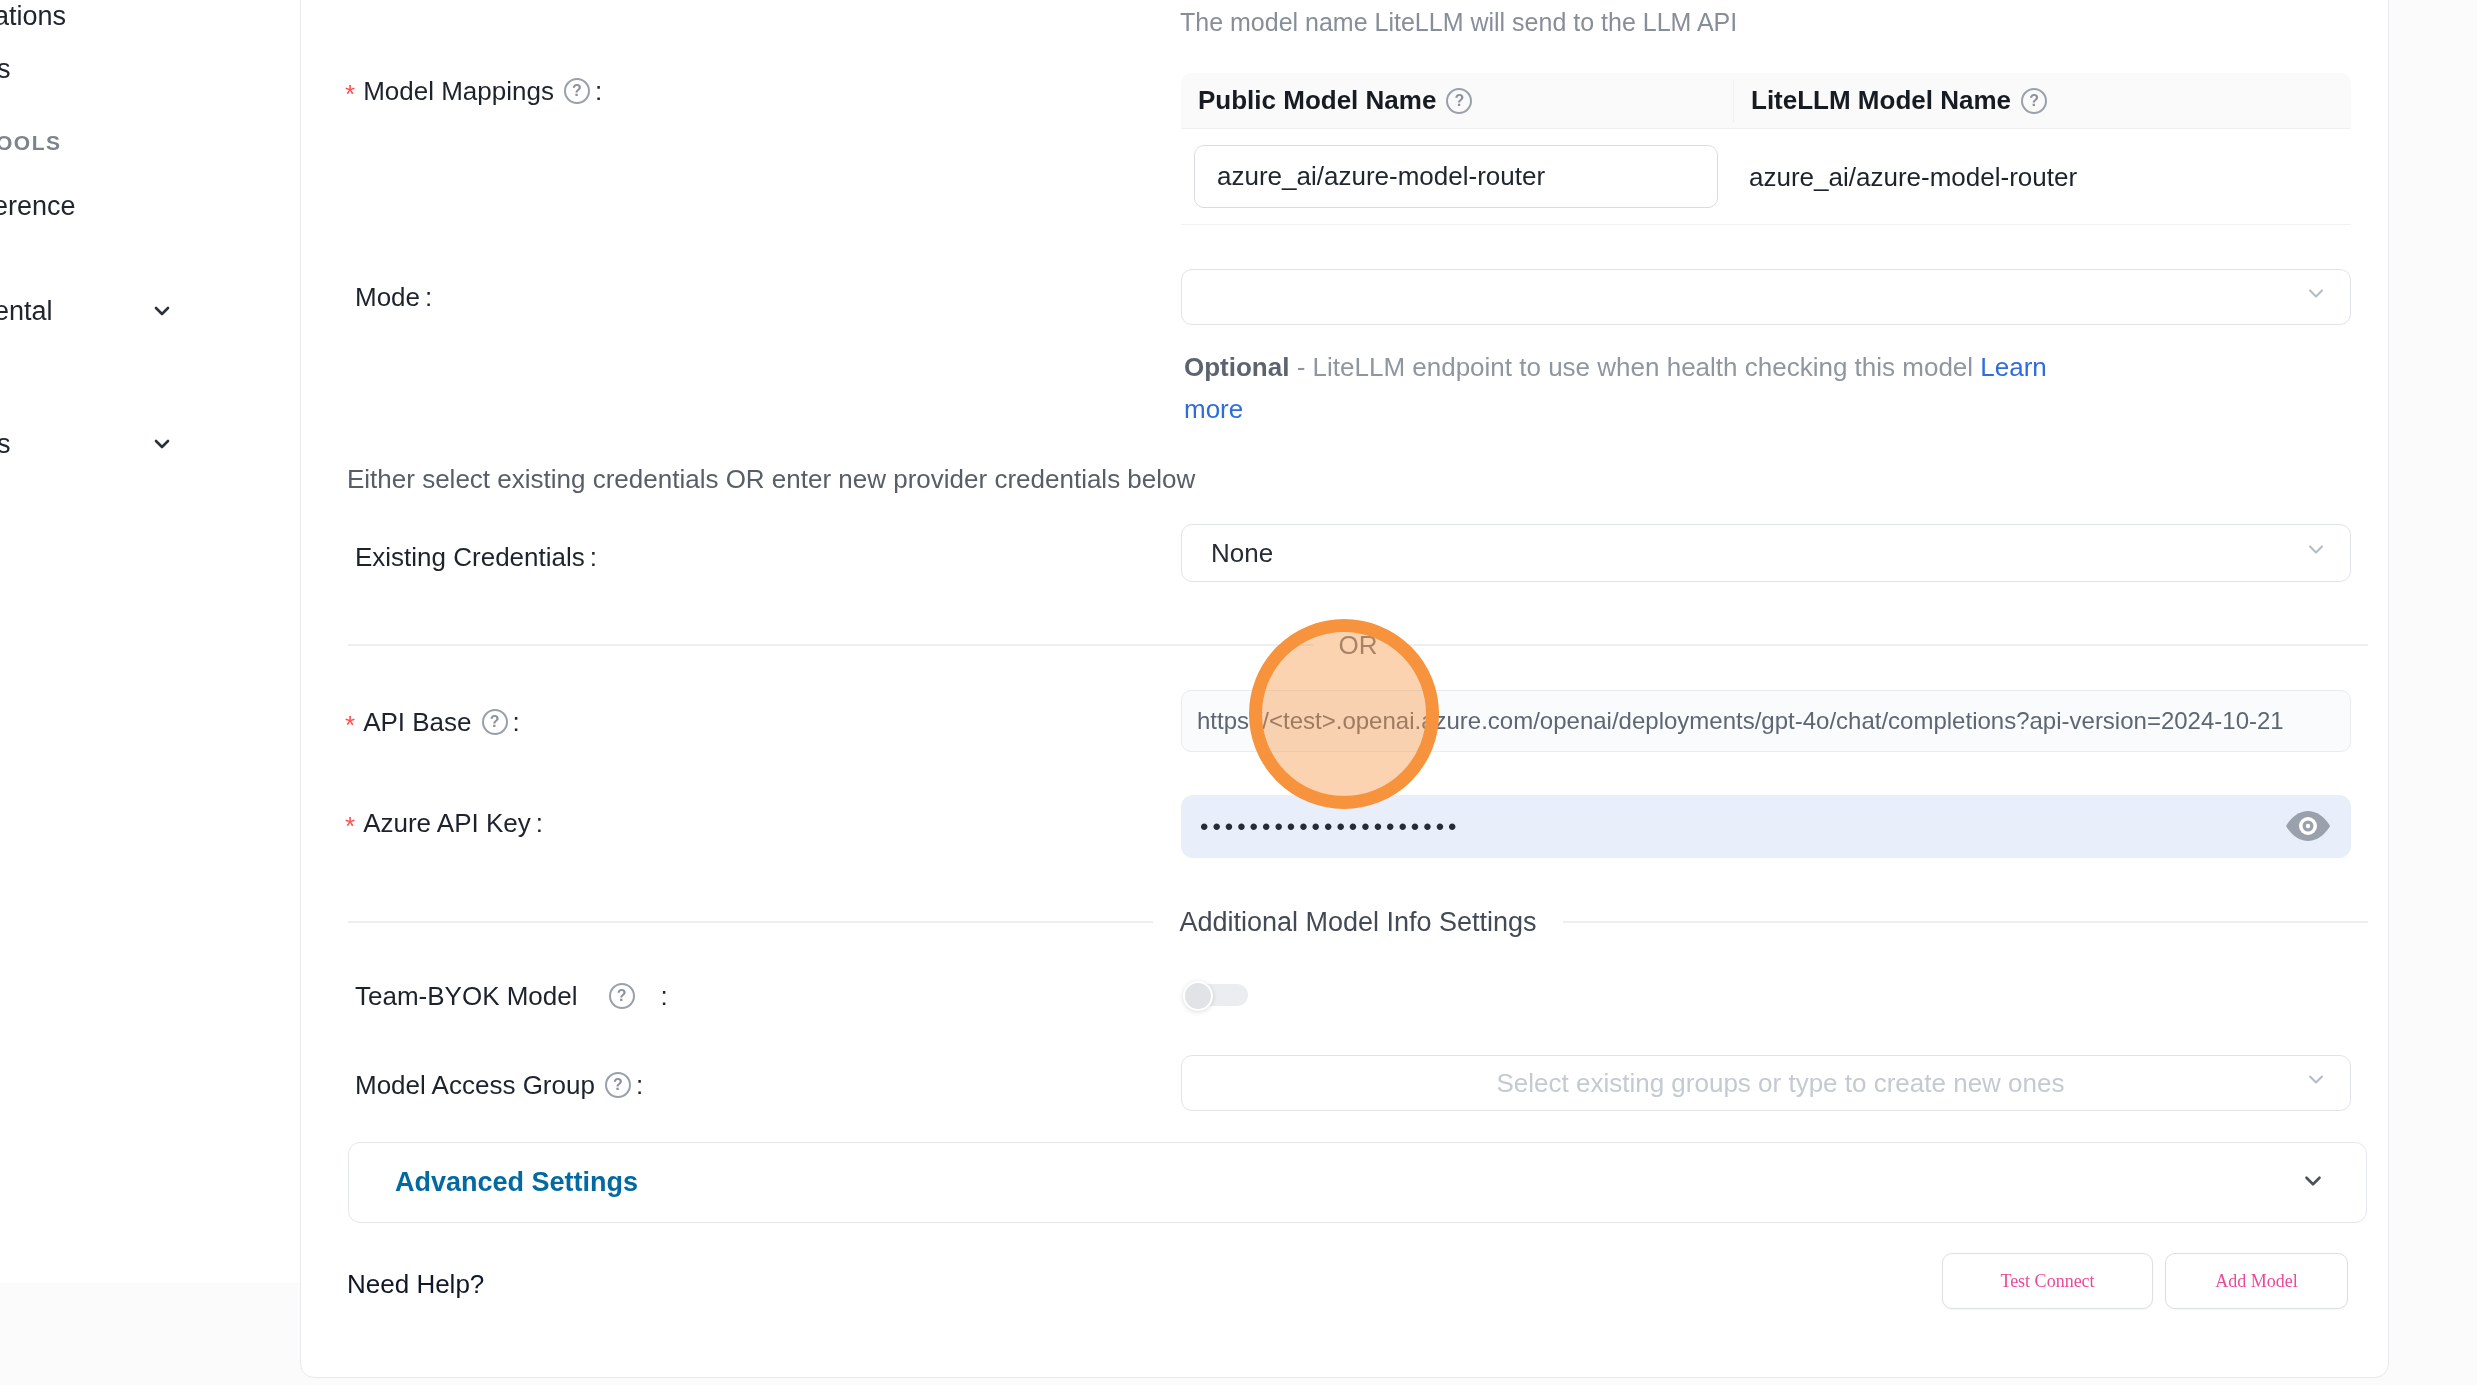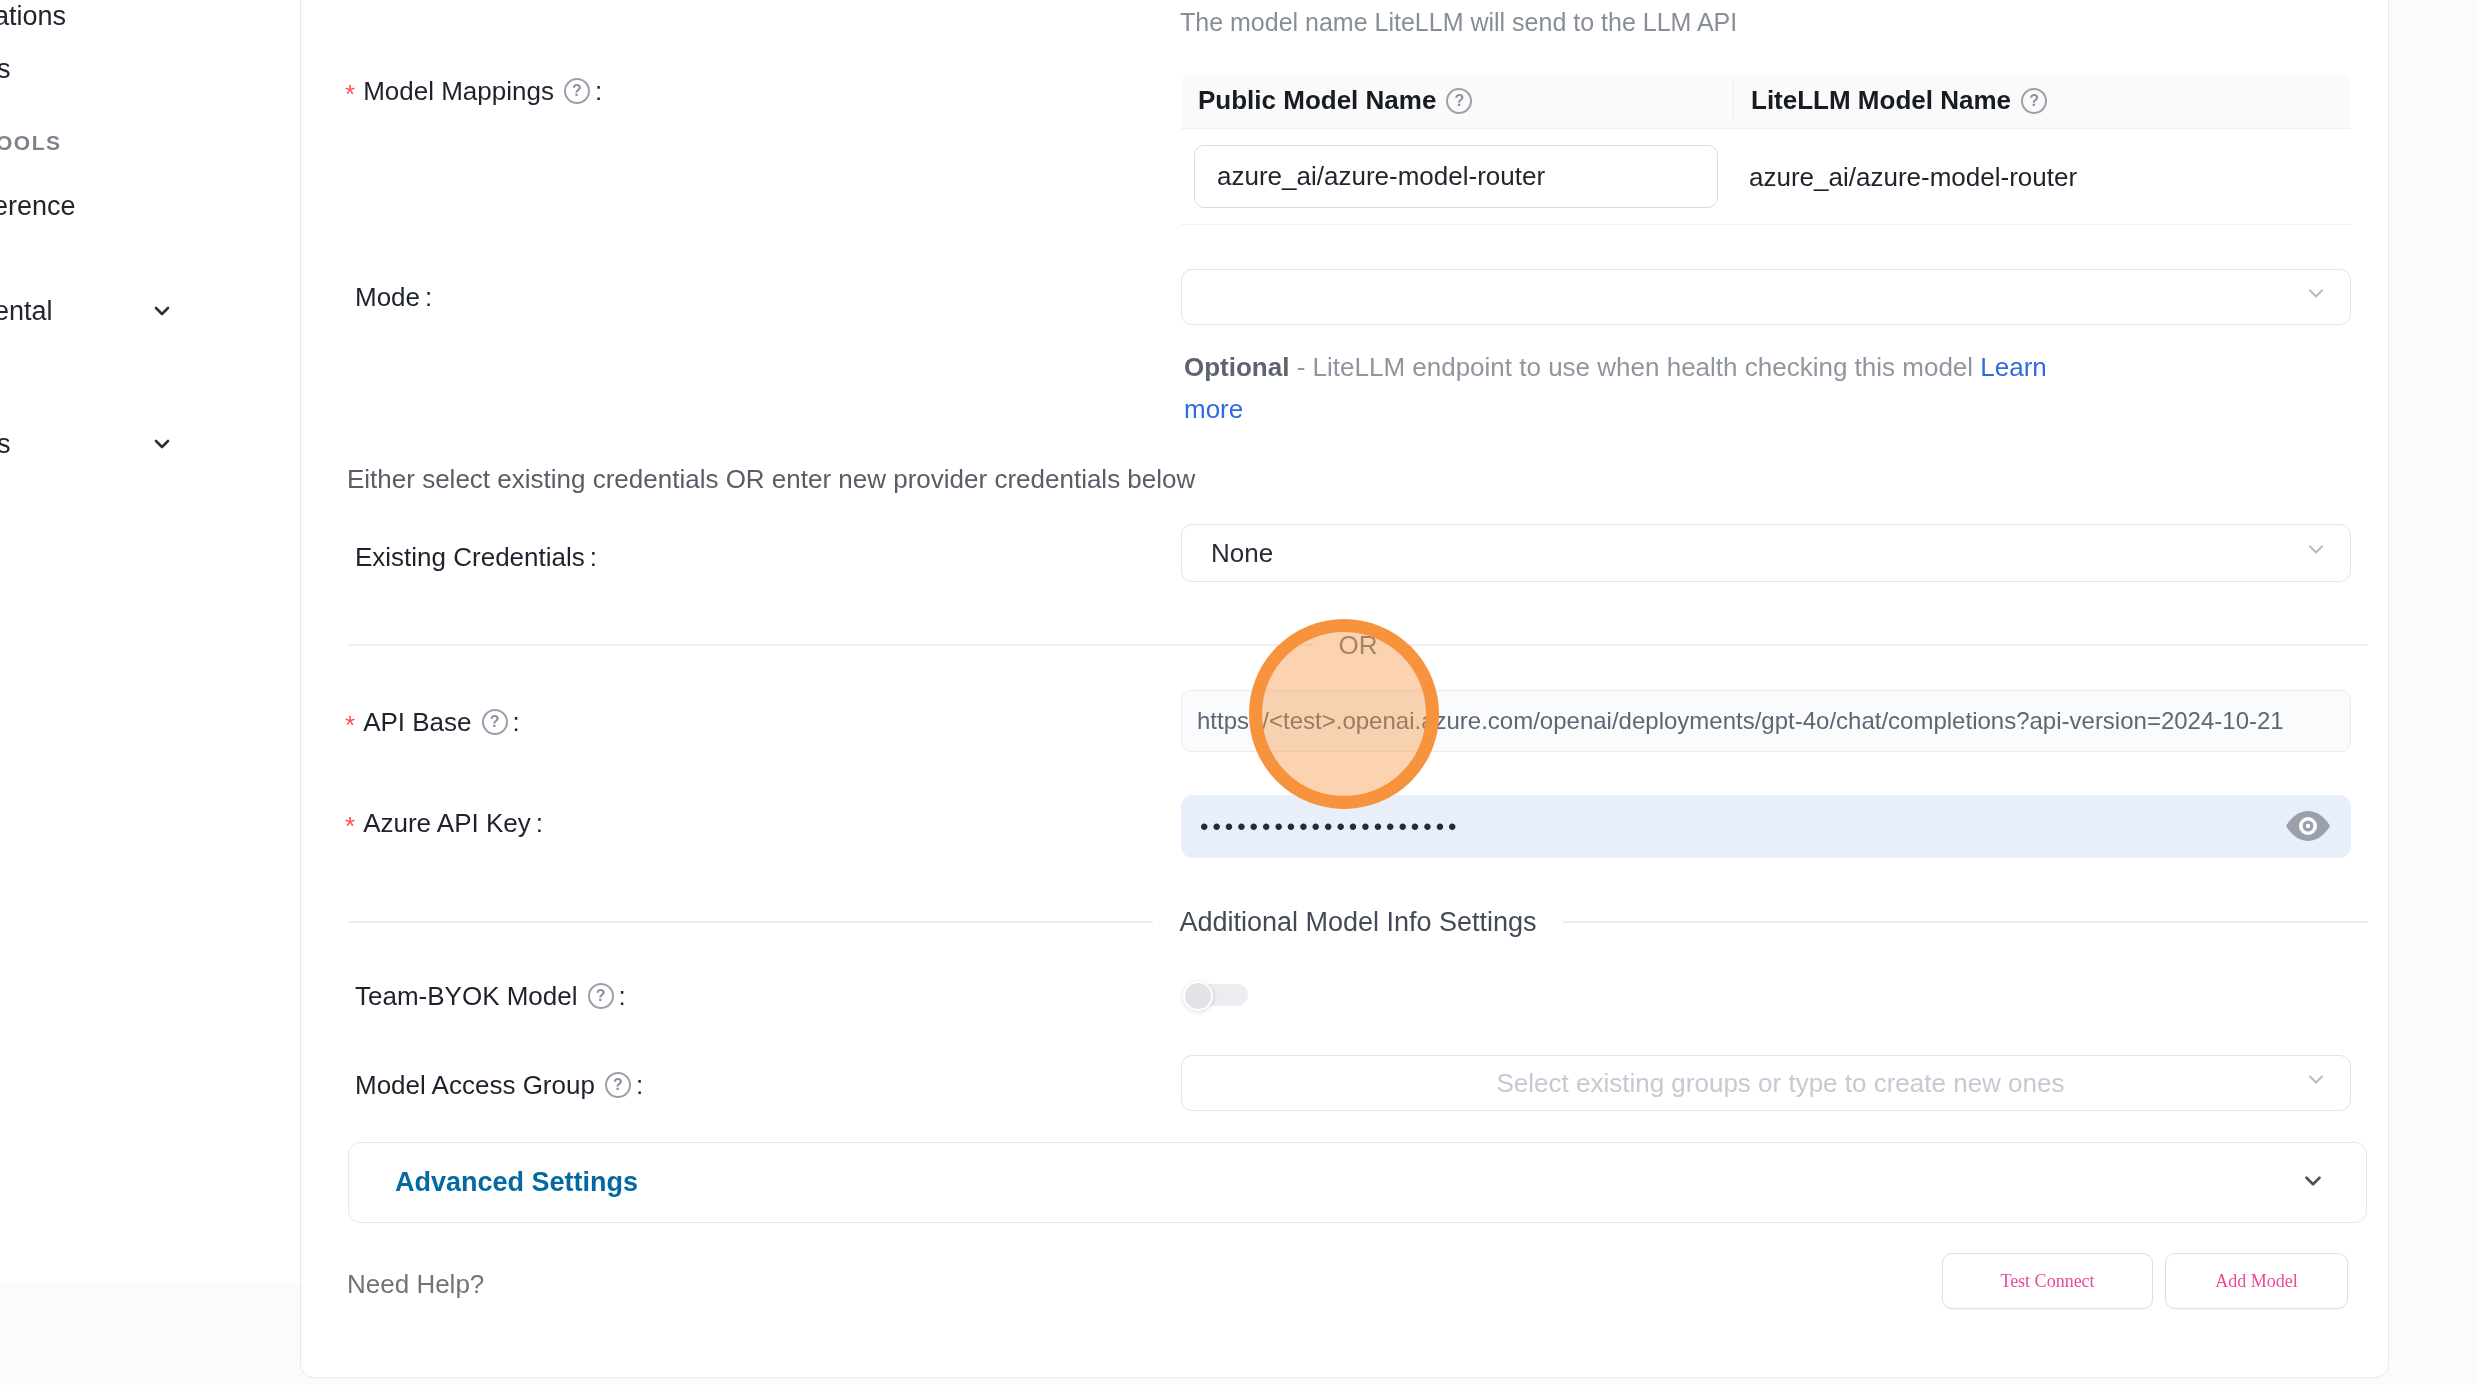--- a/index.html
+++ b/index.html
@@ -113,21 +113,21 @@
 
   
   .advanced {
     position:absolute; left:348px; top:1142px; width:2019px; height:81px;
     border:1.5px solid #e4e7eb; border-radius:12px; background:#fff;
     display:flex; align-items:center; cursor:pointer;
   }
   .advanced .title { font-size:27px; font-weight:700; color:#0369a1; margin-left:46px; }
   .advanced .chev { position:absolute; right:40px; }
 
-  .need-help { left:347px; top:1269px; font-size:26px; color:#737373; cursor:pointer; text-decoration:none; }
+  .need-help { left:347px; top:1269px; font-size:26px; color:#0f172a; cursor:pointer; text-decoration:none; }
 
   .btn {
     position:absolute; top:1253px; height:56px; background:#fff; border:1.5px solid #dcdfe4; border-radius:10px;
     font-size:18px; color:#ec4899; font-family:Liberation Serif, serif; cursor:pointer;
     box-shadow:0 1px 2px rgba(0,0,0,0.04); display:flex; align-items:center; justify-content:center;
   }
   .btn-test { left:1942px; width:211px; }
   .btn-add  { left:2165px; width:183px; }
 </style>
 </head>
@@ -245,21 +245,21 @@
   </div>
 
   <div class="click-circle"></div>
 
   <div class="abs text-divider add-div">
     <div class="line"></div>
     <div class="td-label">Additional Model Info Settings</div>
     <div class="line"></div>
   </div>
 
-  <div class="abs form-label" style="left:355px; top:979px;">
+  <div class="abs form-label" style="left:355px; top:979px;gap:21px;">
     <span>Team-BYOK Model</span>
     <span class="q-icon">?</span>
     <span class="colon">:</span>
   </div>
   <div class="toggle">
     <div class="track"></div>
     <div class="knob"></div>
   </div>
 
   <div class="abs form-label" style="left:355px; top:1068px;">

